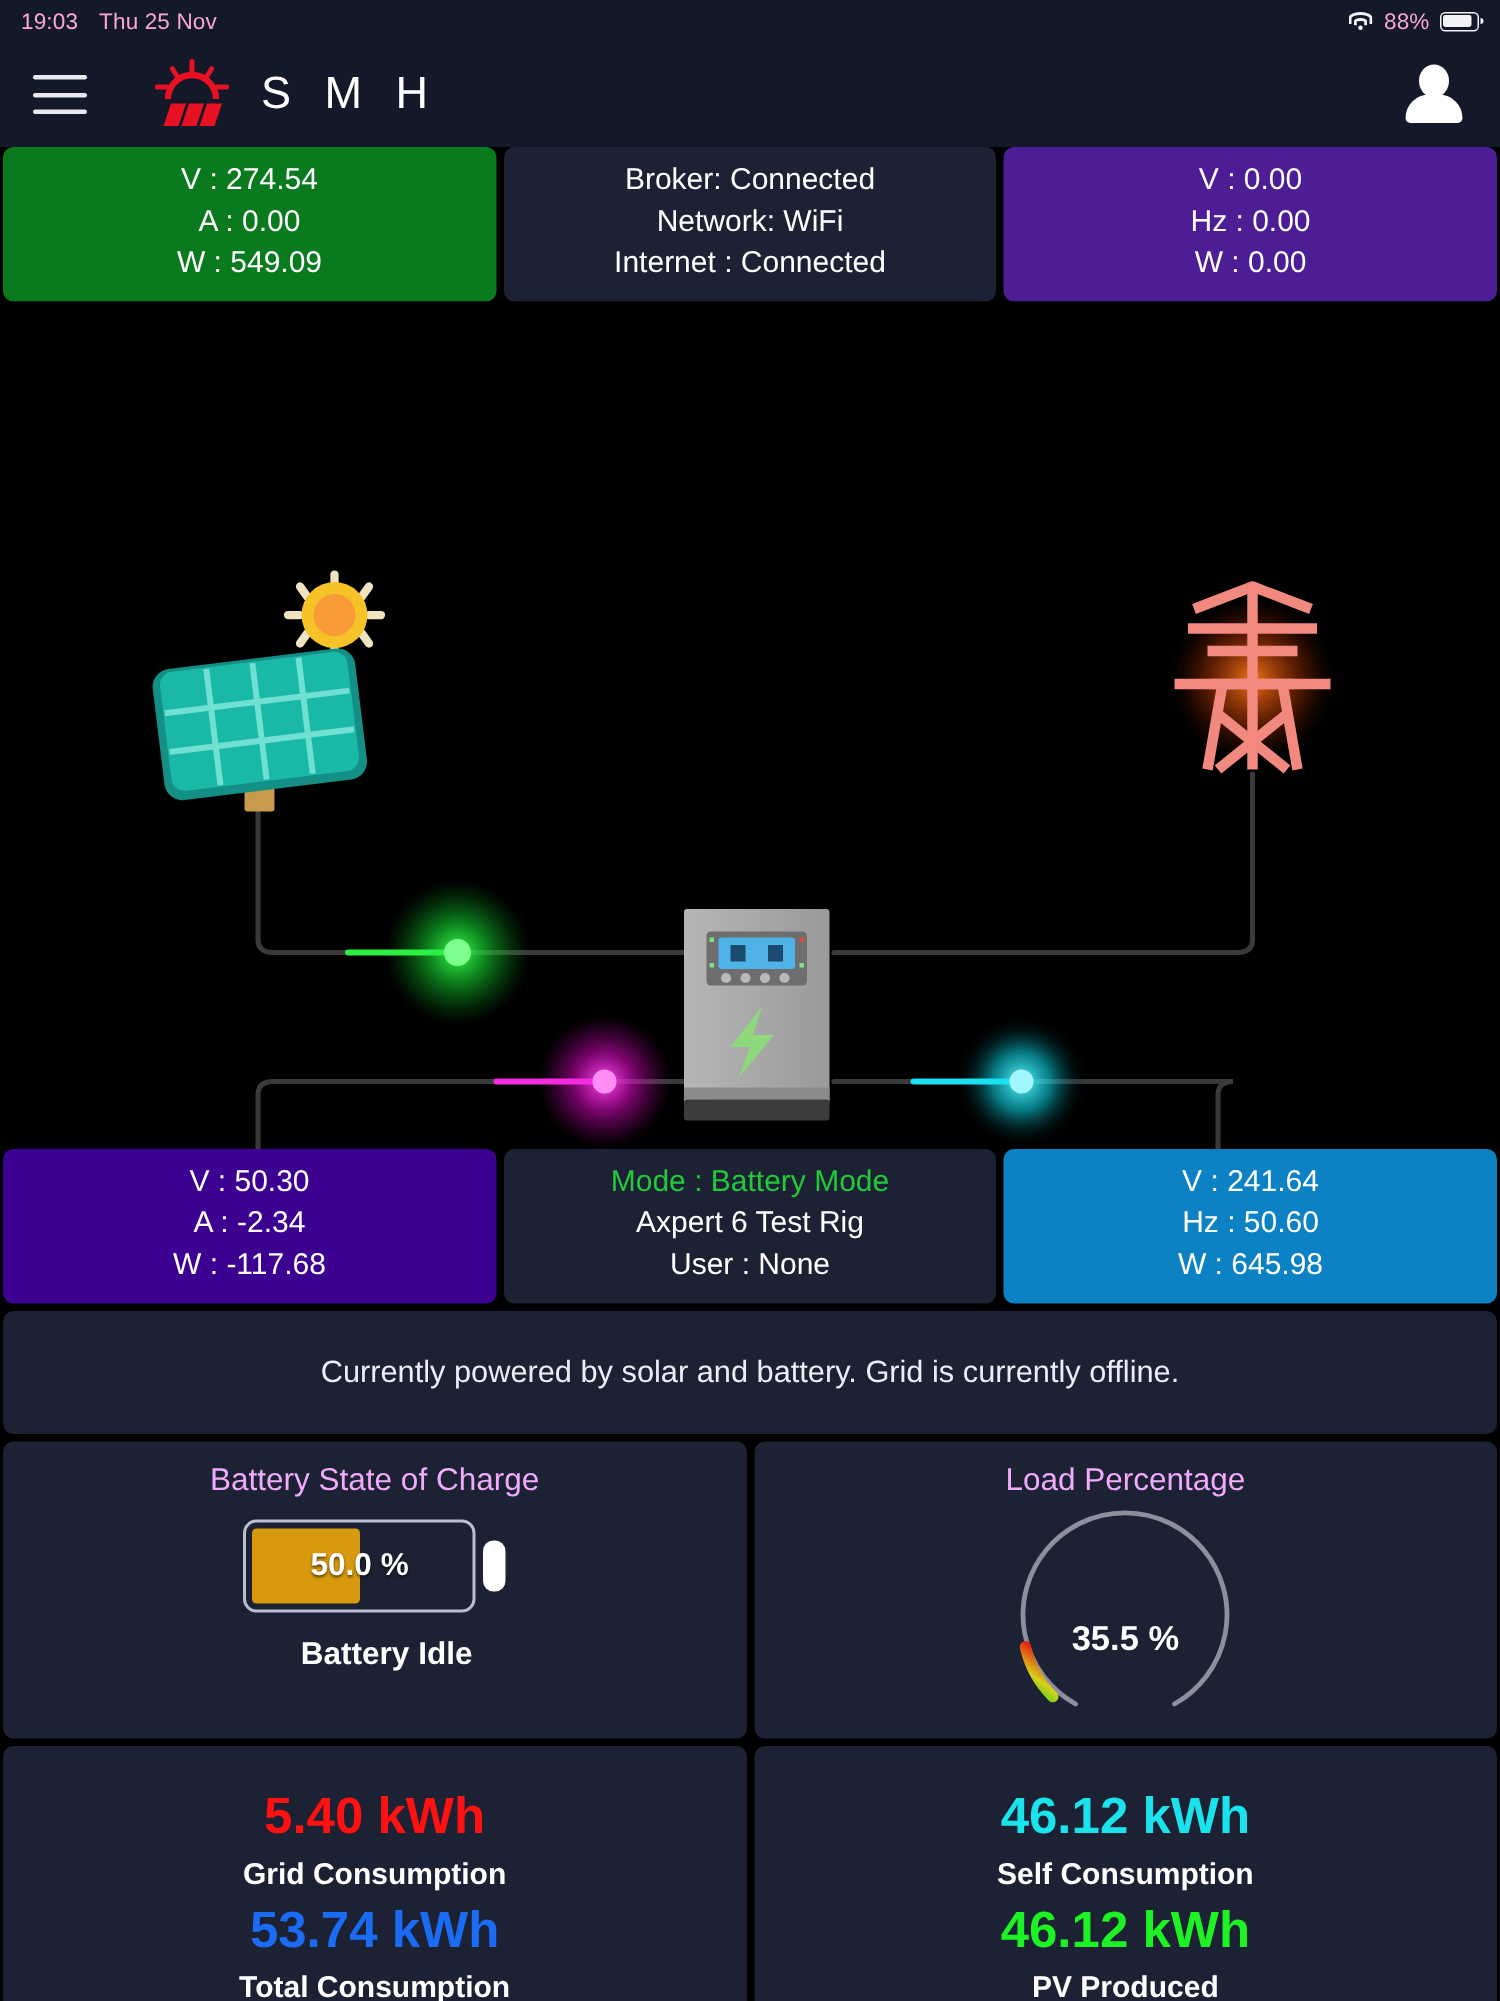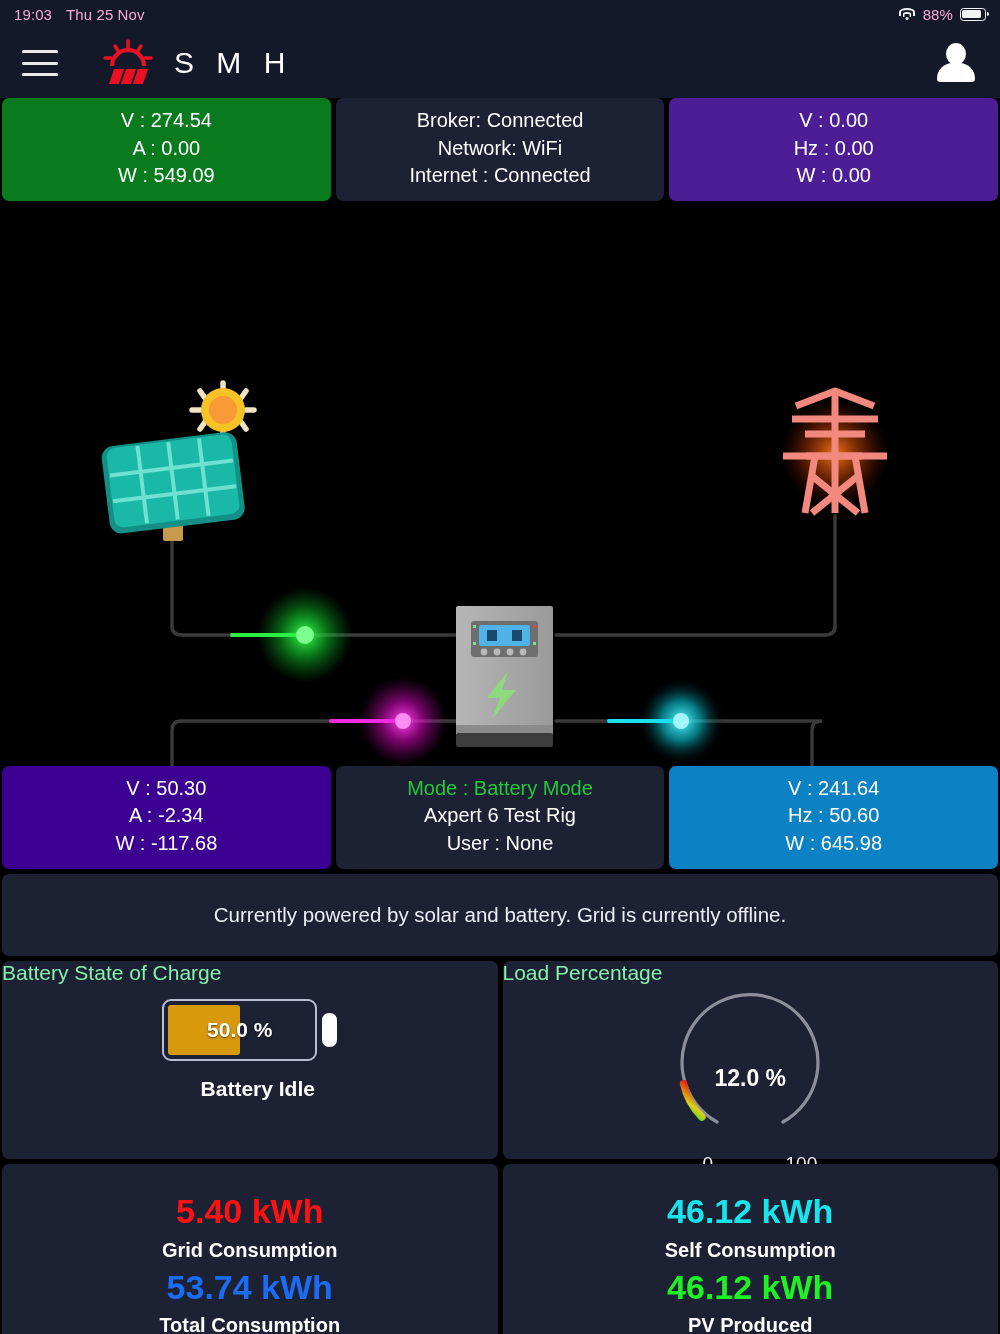--- a/index.html
+++ b/index.html
@@ -64,21 +64,21 @@
     margin:5px 2px 0; background:#1c2133; border-radius:7px; height:82px;
     display:flex; align-items:center; justify-content:center;
     font-size:20.5px; color:#eceef5;
   }
 
   
   .grid2{ display:flex; gap:5px; padding:5px 2px 0; }
   .panel{ flex:1; background:#1c2133; border-radius:7px; position:relative; }
   .panel.soc{ height:198px; }
   .panel.stat{ height:204px; }
-  .wtitle{ text-align:left; font-size:21px; color:#86efac; }
+  .wtitle{ text-align:center; font-size:21px; color:#f0abfc; padding-top:14px; }
 
   .battwidget{ display:flex; justify-content:center; align-items:center; margin-top:14px; }
   .battshell{
     width:155px; height:62px; border:2.6px solid #b9bed2; border-radius:9px;
     position:relative; padding:4px; display:flex; align-items:center;
   }
   .battfill{ height:100%; background:#d79a0f; border-radius:3px; }
   .battpct{
     position:absolute; inset:0; display:flex; align-items:center; justify-content:center;
     font-size:21px; font-weight:600; color:#fff; text-shadow:0 1px 2px rgba(0,0,0,.6);
@@ -390,21 +390,21 @@
           <defs>
             <linearGradient id="arcg" x1="0" y1="1" x2="0.4" y2="0">
               <stop offset="0%" stop-color="#19d21e"></stop>
               <stop offset="45%" stop-color="#d6d11a"></stop>
               <stop offset="100%" stop-color="#e81010"></stop>
             </linearGradient>
           </defs>
           <path d="M47 133 A68 68 0 1 1 113 133" fill="none" stroke="#8d8f9c" stroke-width="3.2" stroke-linecap="round"></path>
           <path id="gaugearc" fill="none" stroke="url(#arcg)" stroke-width="7.5" stroke-linecap="round" d="M31.9 128.1 A68 68 0 0 1 13.6 94.8"></path>
         </svg>
-        <div class="gaugeval">12.0 %</div>
+        <div class="gaugeval">35.5 %</div>
         <div class="gmin">0</div>
         <div class="gmax">100</div>
       </div>
     </div>
   </div>
 
   <div class="grid2">
     <div class="panel stat">
       <div class="statblock">
         <div class="bigval" id="v-grid" style="color: rgb(255, 17, 17);">5.40 kWh</div>

